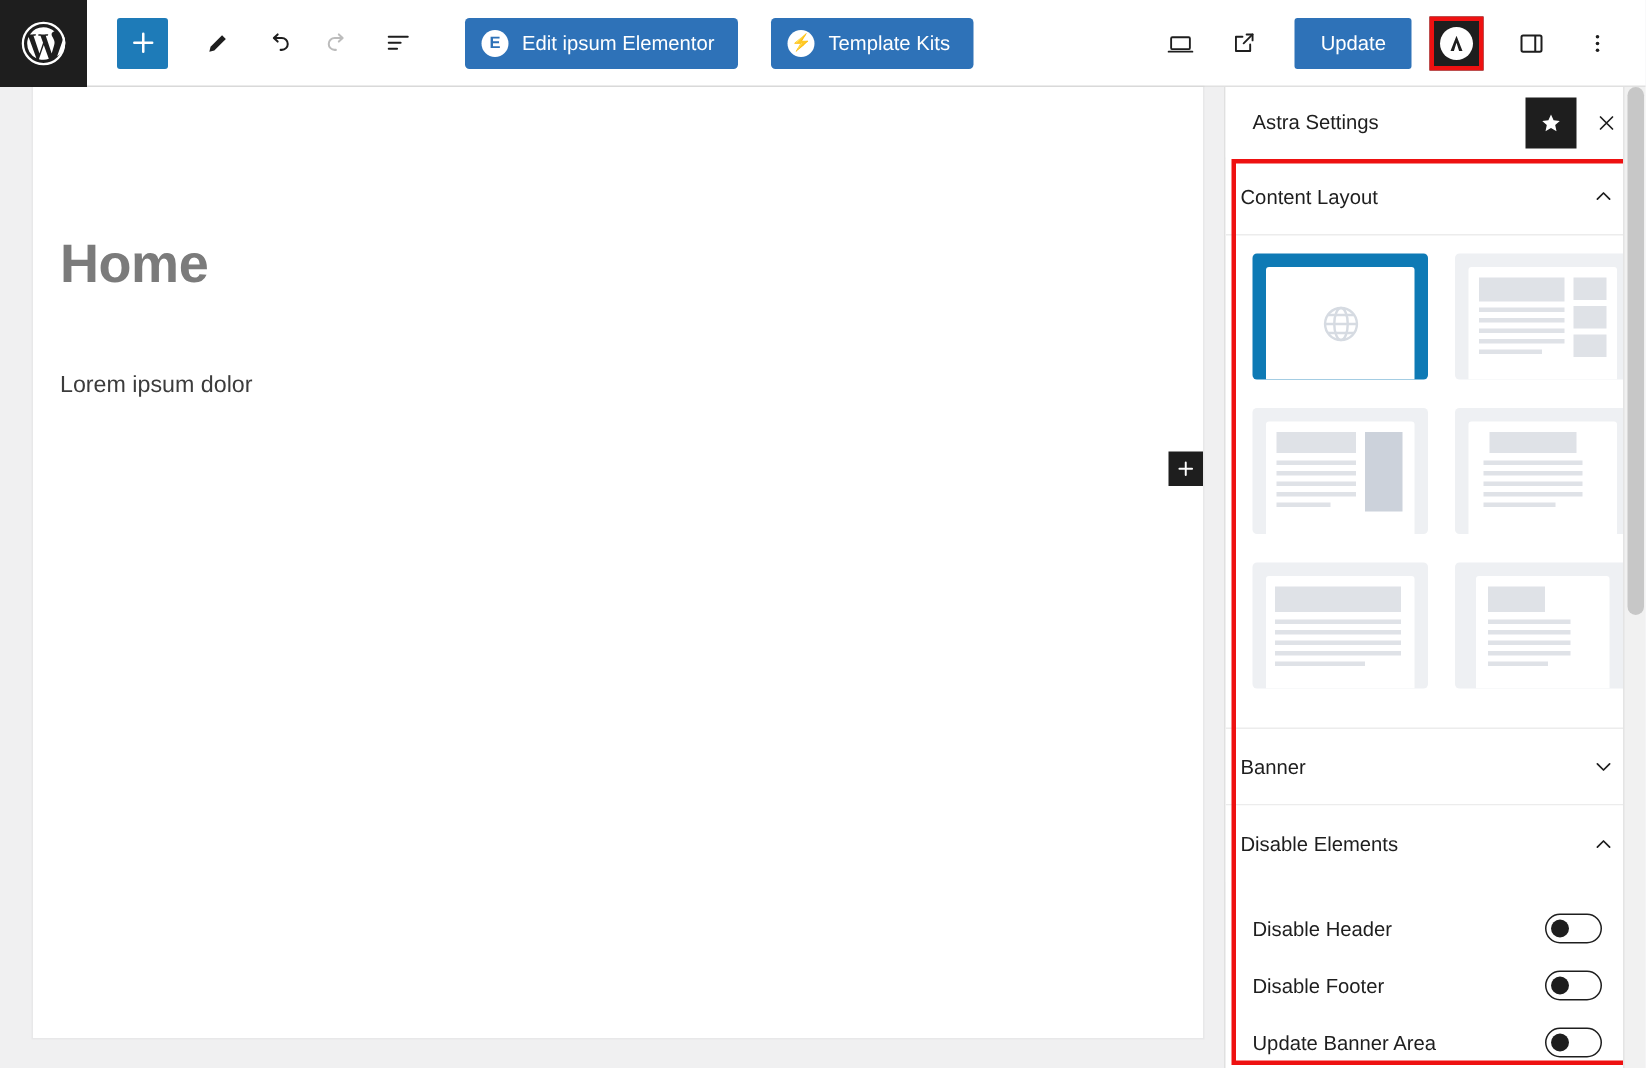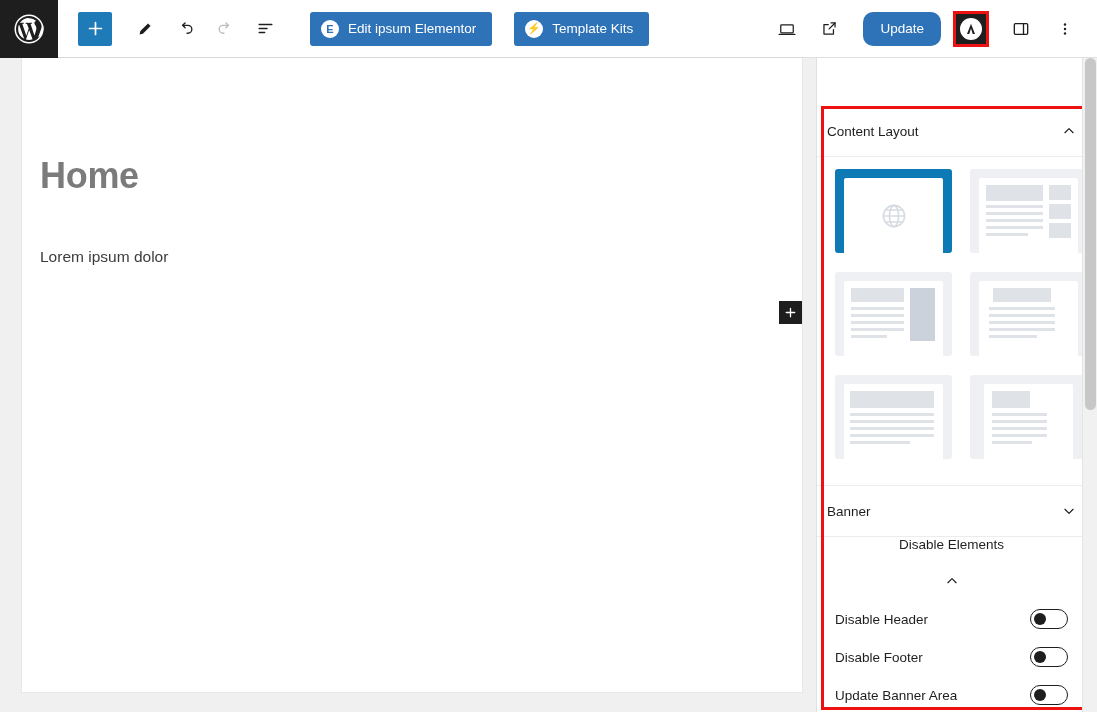--- a/index.html
+++ b/index.html
@@ -58,21 +58,21 @@
   #btn-elementor { margin-left: 28px; }
   #btn-template-kits { margin-left: 22px; }
 
   .tb-right {
     margin-left: auto;
     display: flex; align-items: center;
     padding-right: 14px;
   }
   .tb-right .tb-btn { width: 36px; height: 36px; }
   #btn-update {
-    height: 34px; border-radius: 10px;
+    height: 34px; border-radius: 2px;
     background: #2e72b8; color: #fff;
     border: none; cursor: pointer;
     font-size: 13.5px; padding: 0 17px;
     margin: 0 12px 0 16px;
   }
   #btn-astra-toggle {
     width: 36px; height: 36px;
     background: #1e1e1e;
     border: 3px solid #ee1111;
     display: flex; align-items: center; justify-content: center;
@@ -329,20 +329,34 @@
     <div id="canvas-appender">
       <svg width="13" height="13" viewBox="0 0 20 20">
           <path d="M10 3.5v13M3.5 10h13" stroke="#fff" stroke-width="2" stroke-linecap="round"></path>
         </svg>
     </div>
   </div>
 </div>
 
 <div id="astra-panel">
 
+  <div id="panel-header">
+    <span id="panel-title">Astra Settings</span>
+    <span class="spacer"></span>
+    <button id="btn-star">
+      <svg width="16" height="16" viewBox="0 0 24 24" fill="#fff">
+          <path d="M12 3.5l2.6 5.7 6.2.7-4.6 4.2 1.3 6.1L12 17.1 6.5 20.2l1.3-6.1L3.2 9.9l6.2-.7z"></path>
+        </svg>
+    </button>
+    <button id="btn-close-panel">
+      <svg width="16" height="16" viewBox="0 0 24 24" stroke="#1e1e1e" stroke-width="1.7" stroke-linecap="round">
+          <path d="M6 6l12 12M18 6L6 18"></path>
+        </svg>
+    </button>
+  </div>
 
   <div id="panel-body">
 
     <div class="section-head">
       <span class="label">Content Layout</span>
       <svg class="chev" viewBox="0 0 24 24" fill="none" stroke="#1e1e1e" stroke-width="2" stroke-linecap="round" stroke-linejoin="round">
           <path d="M5 15l7-7 7 7"></path>
         </svg>
     </div>
 
@@ -419,21 +433,21 @@
 
     </div>
 
     <div class="section-head">
       <span class="label">Banner</span>
       <svg class="chev" viewBox="0 0 24 24" fill="none" stroke="#1e1e1e" stroke-width="2" stroke-linecap="round" stroke-linejoin="round">
           <path d="M5 9l7 7 7-7"></path>
         </svg>
     </div>
 
-    <div class="section-head" style="border-bottom:none;flex-direction:column;">
+    <div class="section-head" style="border-bottom:none;">
       <span class="label">Disable Elements</span>
       <svg class="chev" viewBox="0 0 24 24" fill="none" stroke="#1e1e1e" stroke-width="2" stroke-linecap="round" stroke-linejoin="round">
           <path d="M5 15l7-7 7 7"></path>
         </svg>
     </div>
 
     <div id="toggles-wrap">
       <div class="toggle-row">
         <span class="label">Disable Header</span>
         <div class="switch">

